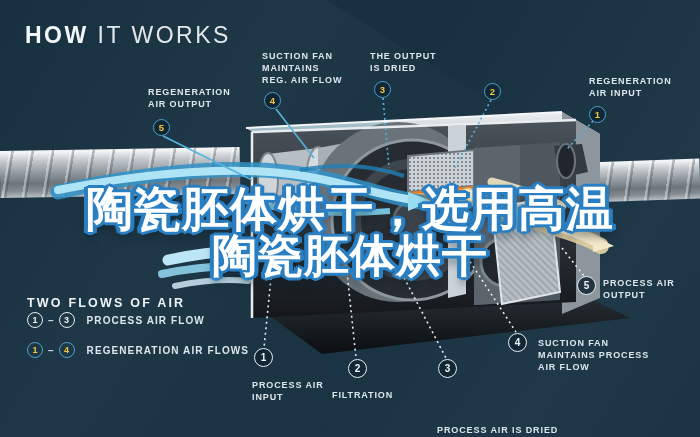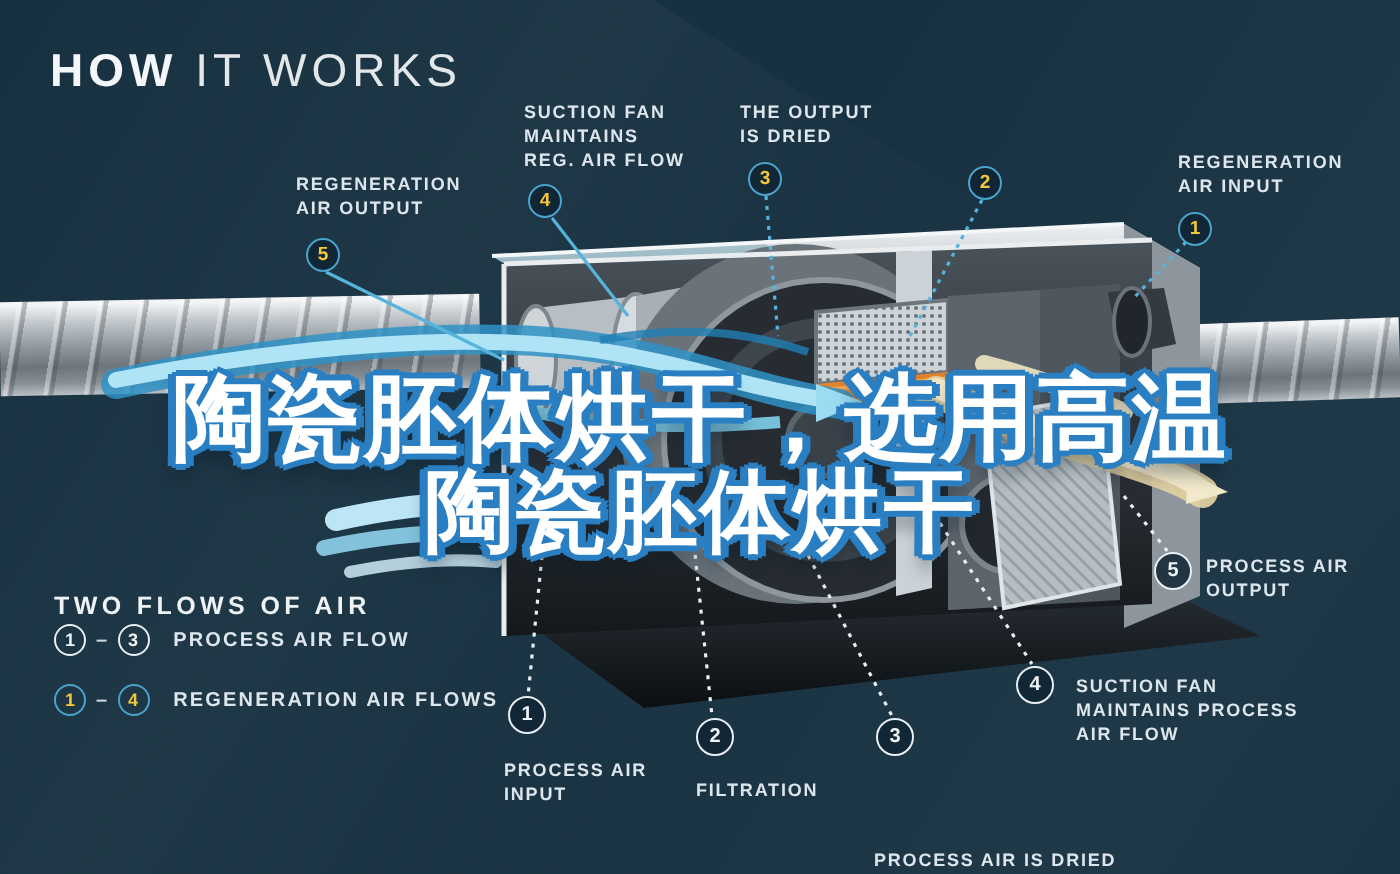--- a/index.html
+++ b/index.html
@@ -184,21 +184,21 @@
 
   <div class="lbl" style="left:589px;top:75px;">REGENERATION
 AIR INPUT</div>
   <div class="badge regen" style="left:589px;top:106px;">1</div>
 
   <div class="badge proc" style="left:254px;top:348px;">1</div>
   <div class="lbl" style="left:252px;top:379px;">PROCESS AIR
 INPUT</div>
 
   <div class="badge proc" style="left:348px;top:359px;">2</div>
-  <div class="lbl" style="left:348px;top:389px;">FILTRATION</div>
+  <div class="lbl" style="left:332px;top:389px;">FILTRATION</div>
 
   <div class="badge proc" style="left:438px;top:359px;">3</div>
   <div class="lbl" style="left:437px;top:389px;margin-top:35px;">PROCESS AIR IS DRIED
 BY THE ROTOR</div>
 
   <div class="badge proc" style="left:508px;top:333px;">4</div>
   <div class="lbl" style="left:538px;top:337px;">SUCTION FAN
 MAINTAINS PROCESS
 AIR FLOW</div>
 

